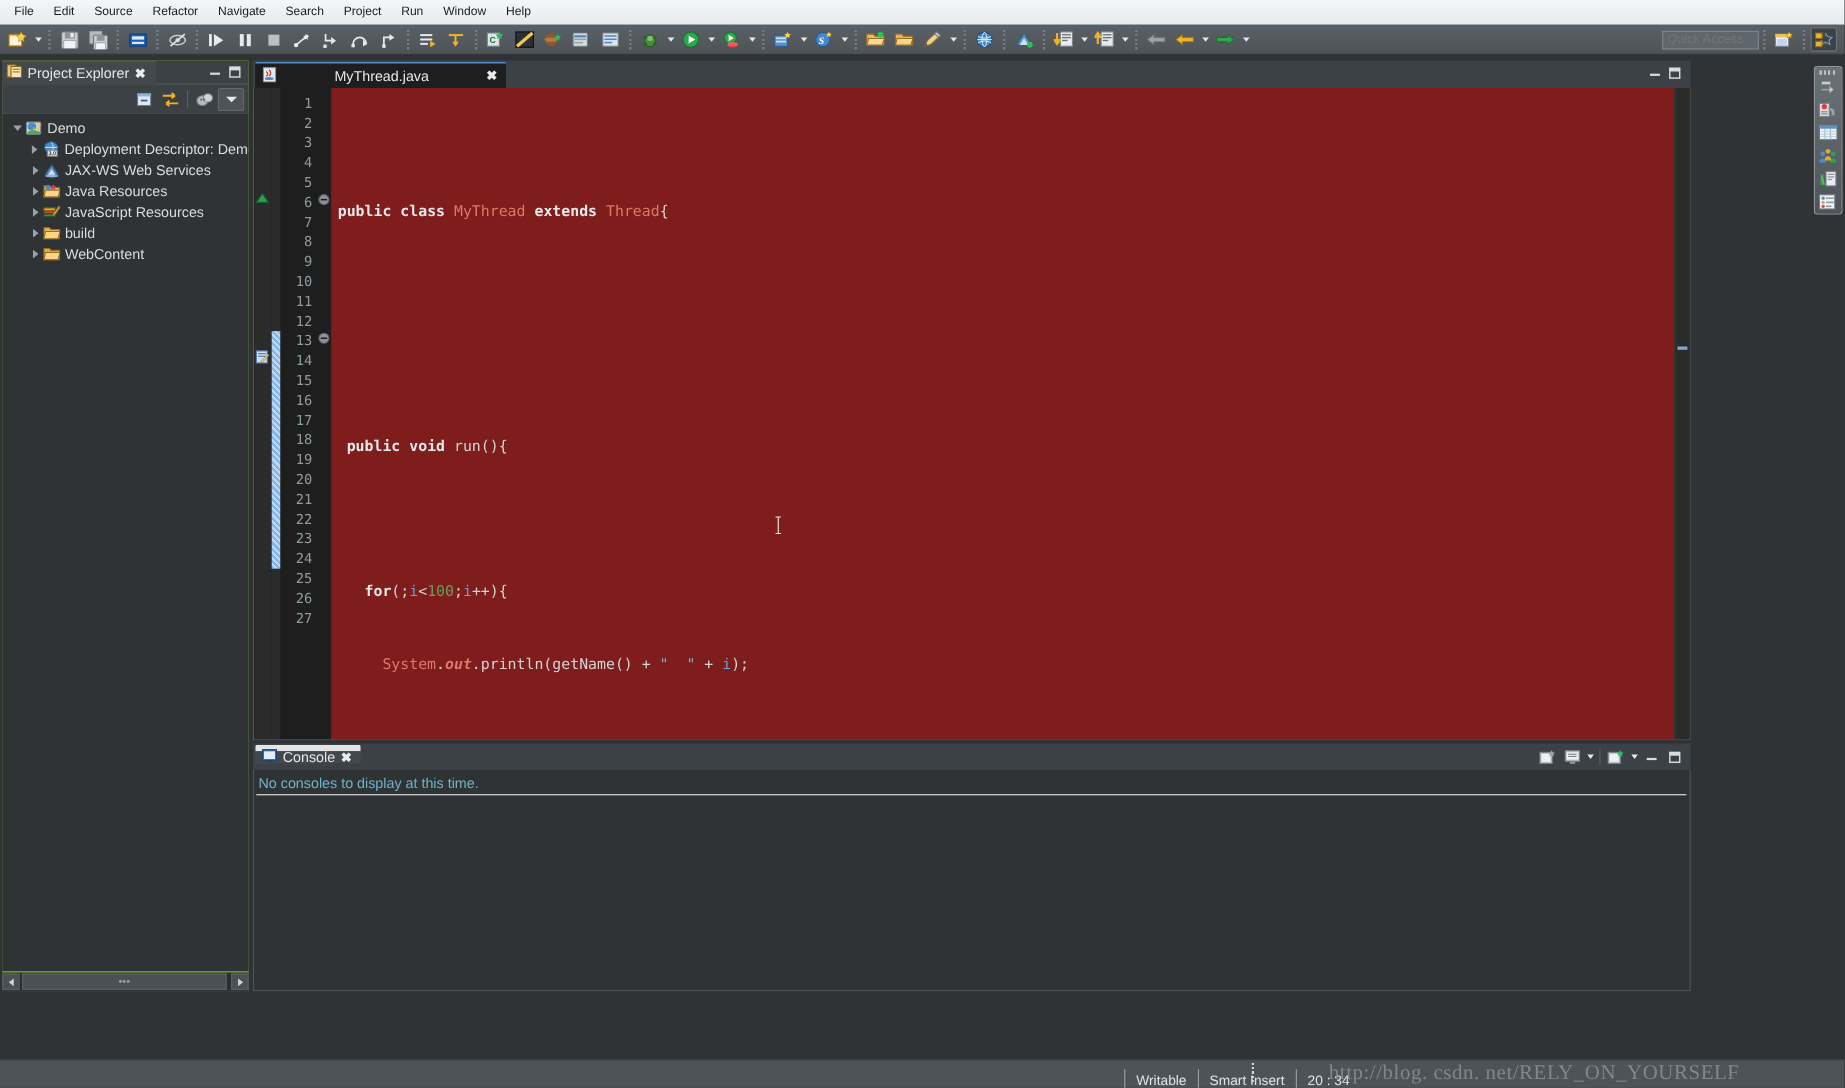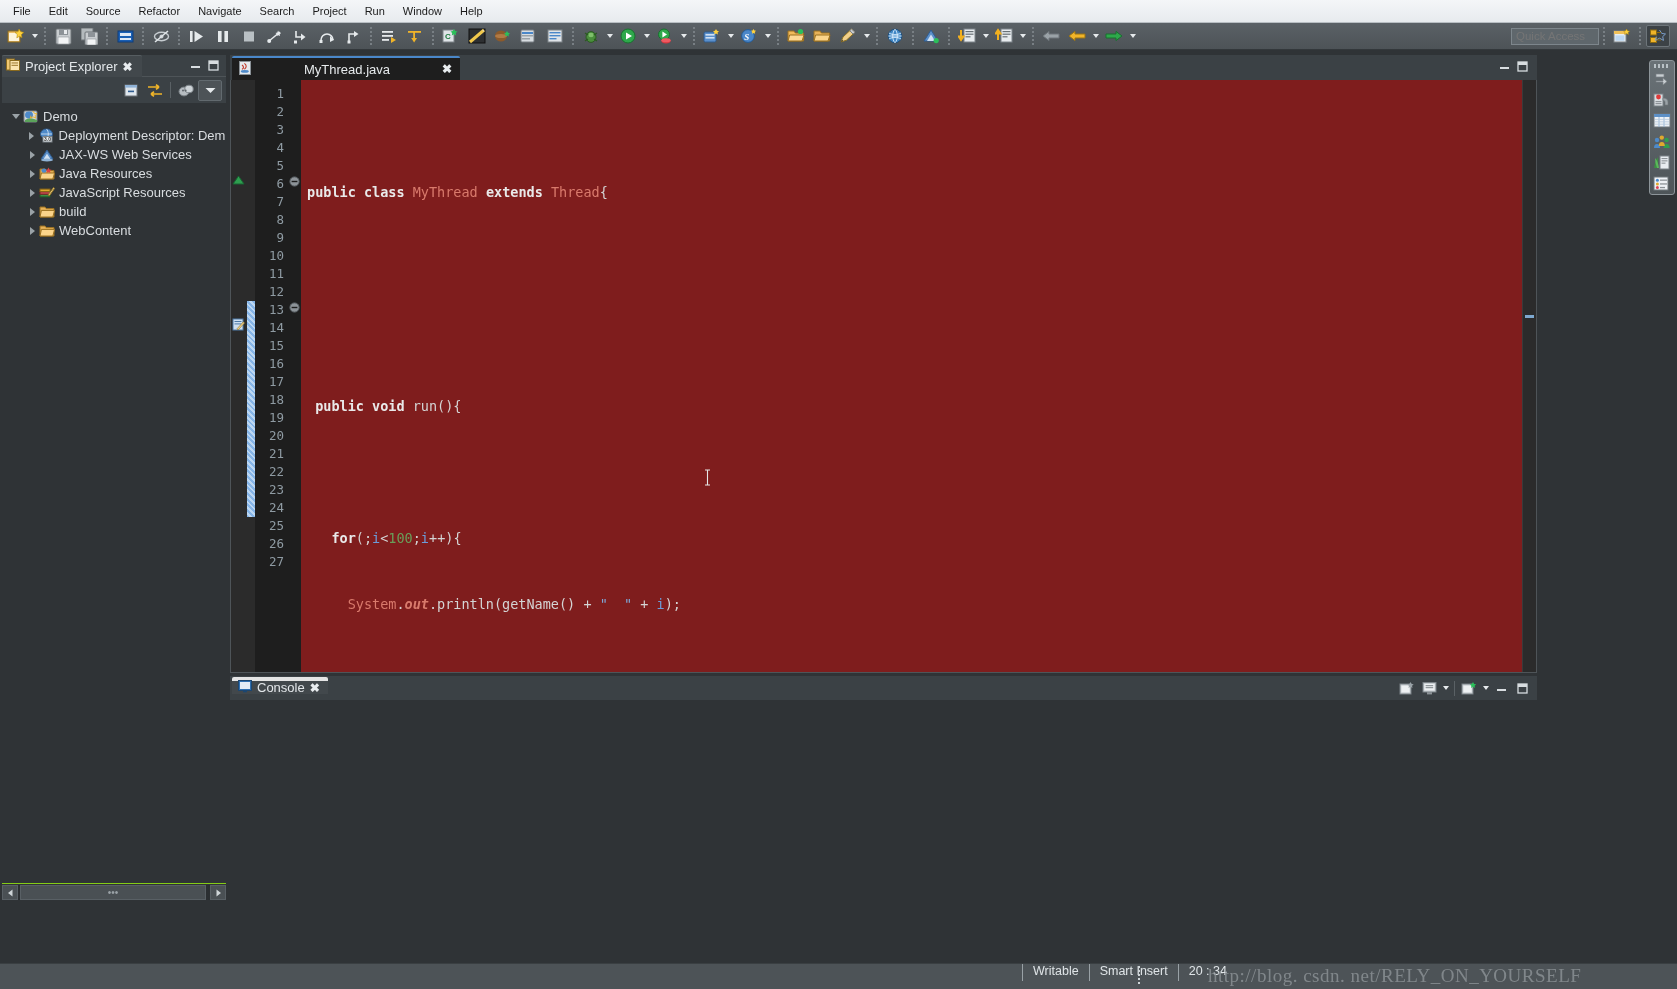--- a/index.html
+++ b/index.html
@@ -146,21 +146,21 @@
   .fld{ color:#6d9cd8; }
   .stat{ color:#d97a6c; font-style:italic; font-weight:bold; }
   .pl{ color:#d4d4d4; }
   .ibeam{ position:absolute; width:11px; height:17px; }
 
   
   .cs{ position:absolute; left:230px; top:676px; width:1307px; height:225px; }
   .cs-tabbar{ position:absolute; left:0; top:0; width:1307px; height:24px; background:#3b4145; }
   .cs-tab{
     position:absolute; left:2px; top:1px; height:17px; padding:0 8px 0 6px;
-    background:#42484c; border-top:4px solid #e5e5e5;
+    background:#42484c; border-top:6px solid #e5e5e5;
     display:flex; align-items:center; border-radius:2px 2px 0 0;
   }
   .cs-tab-label{ color:#e3e7ea; font-size:13px; margin-left:5px; }
   .cs-tools{ position:absolute; right:4px; top:2px; height:20px; display:flex; align-items:center; }
   .ct{ width:22px;height:20px;display:flex;align-items:center;justify-content:center; }
   .ct-sep{ width:1px;height:15px;background:#5a6165;margin:0 3px; }
   .cs-wbtn{ width:13px;height:13px;margin:0 4px; }
   .cs-body{
     position:absolute; left:0; top:24px; width:1307px; height:201px;
     background:#2f3336; border:1px solid #4e5458; border-top:none;
@@ -175,21 +175,21 @@
     border:1px solid #8d959a; border-radius:3px;
     display:flex; flex-direction:column; align-items:center; padding-top:3px;
   }
   .fb-grip{ width:16px;height:5px;
     background:repeating-linear-gradient(to right,#b9c1c6 0 2px,transparent 2px 4px); }
   .fb-ic{ width:22px;height:24px;display:flex;align-items:center;justify-content:center; }
 
   
   .status{
     position:absolute; left:0; bottom:0; width:1677px; height:26px;
-    background:#4d5357; display:flex; align-items:flex-start;
+    background:#4d5357; display:flex; align-items:flex-end;
     border-top:1px solid #3a3f42;
   }
   .st-sep{ width:1px; height:17px; background:#99a1a6; }
   .st-cell{ color:#dfe4e7; font-size:12.5px; padding:0 10px; white-space:nowrap; }
   .st-left{ width:1022px; height:26px; }
   .watermark{
     position:absolute; left:1208px; bottom:2px;
     color:#8a9094; font-family:"Liberation Serif",serif; font-size:19px;
     letter-spacing:0.5px; white-space:nowrap; opacity:.85;
   }
@@ -931,20 +931,24 @@
           </svg>
       </div>
       <div class="cs-wbtn">
         <svg width="13" height="13" viewBox="0 0 13 13">
           <rect x="2" y="2" width="9" height="9" fill="none" stroke="#d8dde0" stroke-width="1.3"></rect>
           <rect x="2" y="2" width="9" height="3" fill="#d8dde0"></rect>
         </svg>
       </div>
     </div>
 
+    <div class="cs-body">
+      <div class="cs-msg">No consoles to display at this time.</div>
+      <div class="cs-rule"></div>
+    </div>
   </div>
 
   <div class="fastbar">
     <div class="fb-grip"></div>
 
     <div class="fb-ic">
       <svg width="16" height="14" viewBox="0 0 16 14">
         <path d="M2 9 h7 v-3 l4 3.5 -4 3.5 v-3 h-7z" fill="#c8ced2" stroke="#7b8287" stroke-width=".7"></path>
         <rect x="2" y="2" width="8" height="3" fill="#c8ced2" stroke="#7b8287" stroke-width=".7"></rect>
       </svg>

